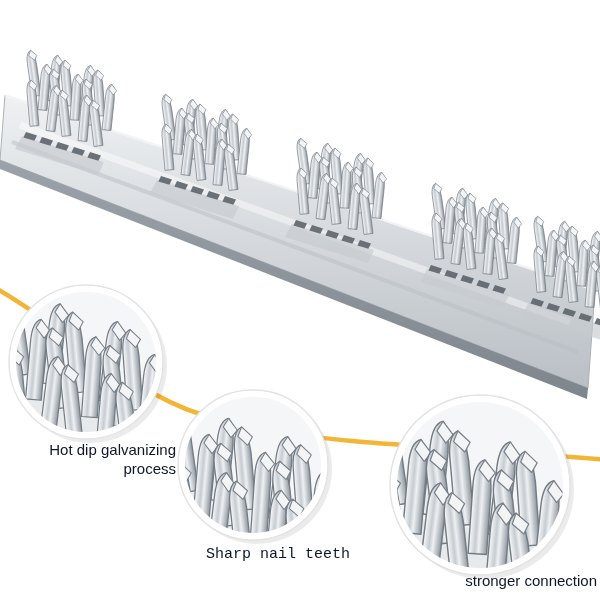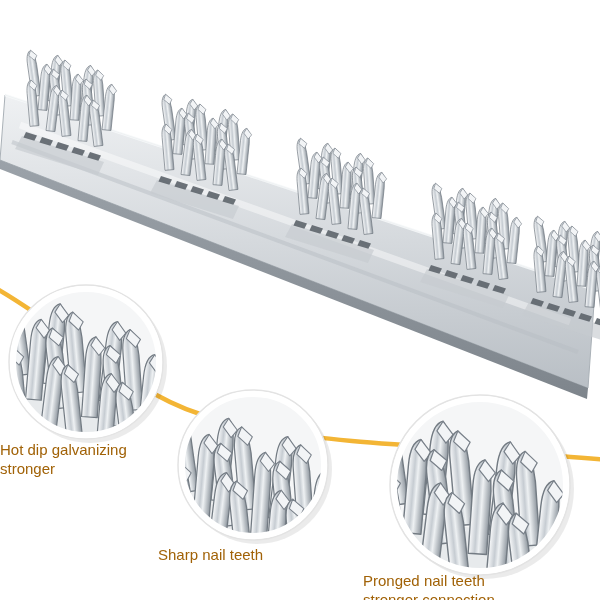--- a/index.html
+++ b/index.html
@@ -15,28 +15,28 @@
     overflow: hidden;
     background: #ffffff;
   }
   .stage svg {
     position: absolute;
     left: 0;
     top: 0;
   }
   .label {
     position: absolute;
-    text-align: left;
+    text-align: right;
     font-size: 15px;
     line-height: 1.25;
-    color: #a16207;
+    color: #0f172a;
     font-weight: 400;
   }
   #label-galvanizing { left: 0px;   top: 441px; width: 176px; }
-  #label-sharp       { left: 158px; top: 546px; width: 192px; }
+  #label-sharp       { left: 158px; top: 546px; width: 192px; font-family: Liberation Mono, monospace; }
   #label-pronged     { left: 363px; top: 572px; width: 234px; }
 </style>
 </head>
 <body>
 
 <div class="stage">
 
   <svg width="600" height="600" viewBox="0 0 600 600">
     <defs>
       <linearGradient id="gTooth" x1="0" y1="0" x2="1" y2="0">
@@ -142,25 +142,24 @@
         <rect x="390" y="395" width="180" height="180" fill="#f5f6f7"></rect>
         <rect x="380" y="530" width="210" height="80" fill="#e7eaec" transform="rotate(11 480 545)"></rect>
         <use href="#cluster" transform="translate(382,398) scale(2.05)"></use>
       </g>
       <circle cx="480" cy="485" r="86" fill="none" stroke="#ffffff" stroke-width="6"></circle>
     </g>
   </svg>
 
   <div class="label" id="label-galvanizing">
     <div>Hot dip galvanizing</div>
-    <div>stronger</div>
+    <div>process</div>
   </div>
 
   <div class="label" id="label-sharp">
     <div>Sharp nail teeth</div>
   </div>
 
   <div class="label" id="label-pronged">
-    <div>Pronged nail teeth</div>
     <div>stronger connection</div>
   </div>
 
 </div>
 
 </body></html>

